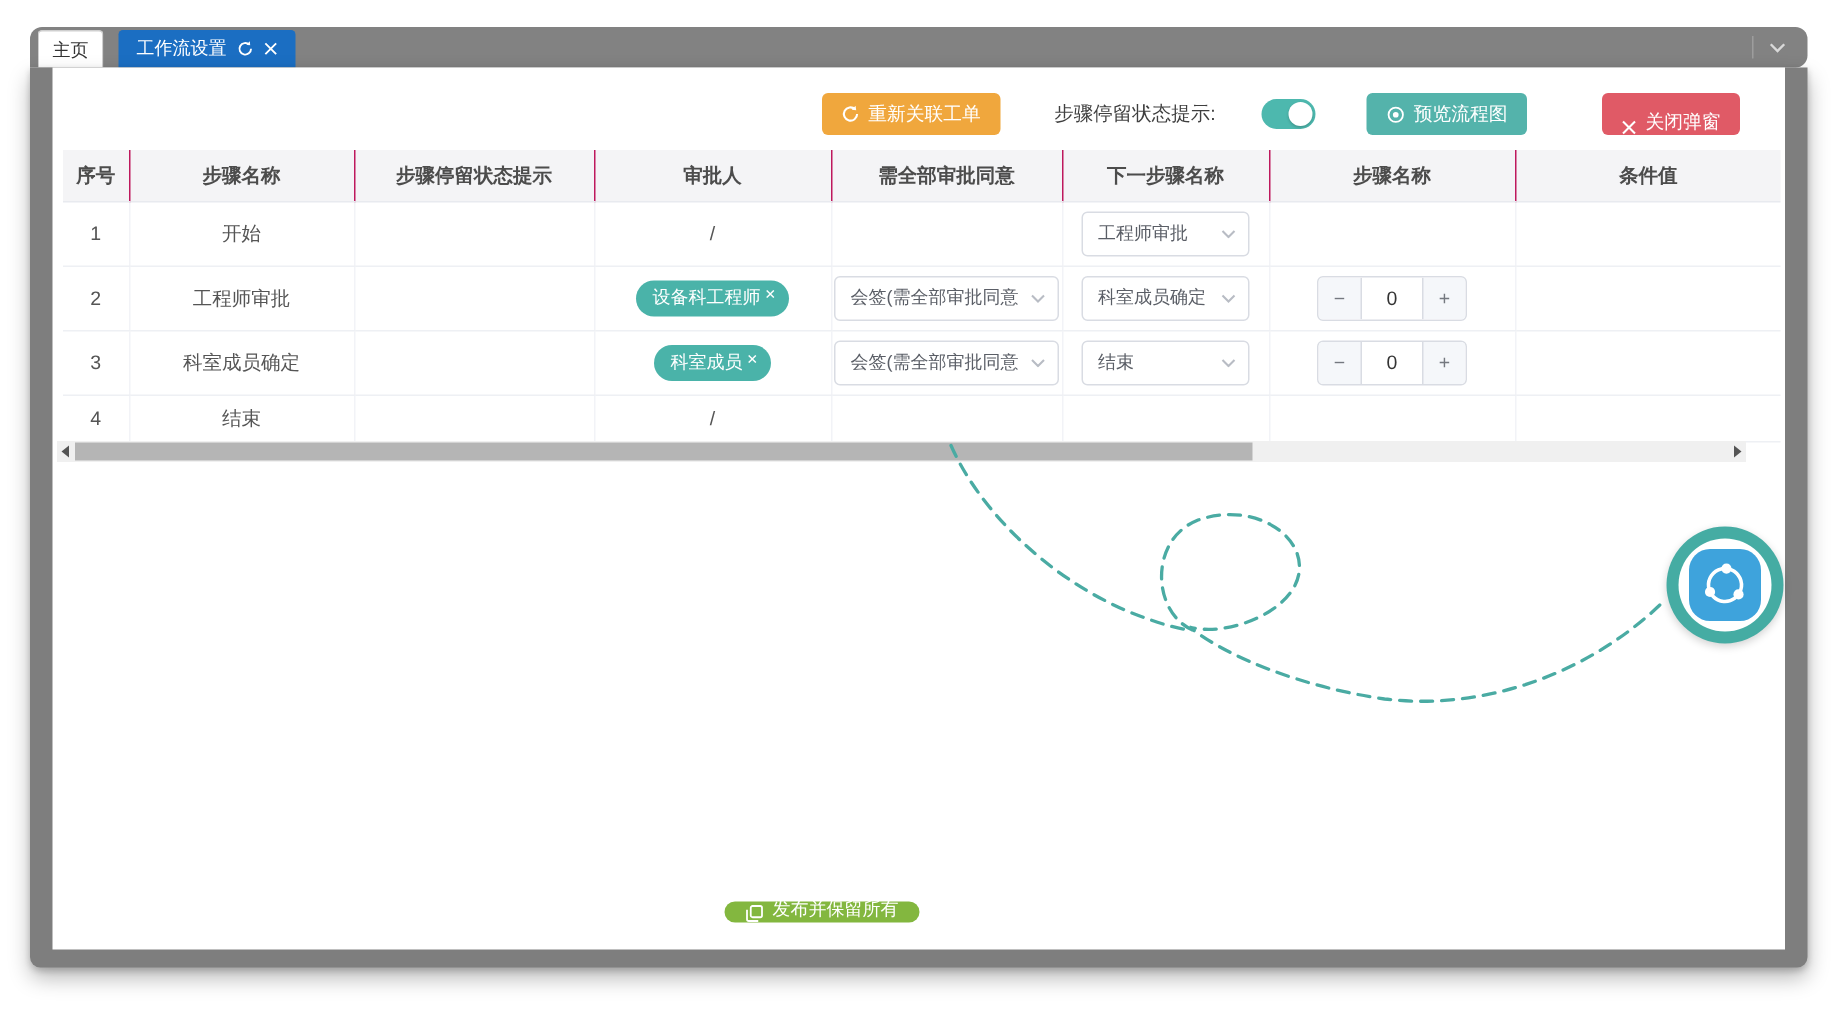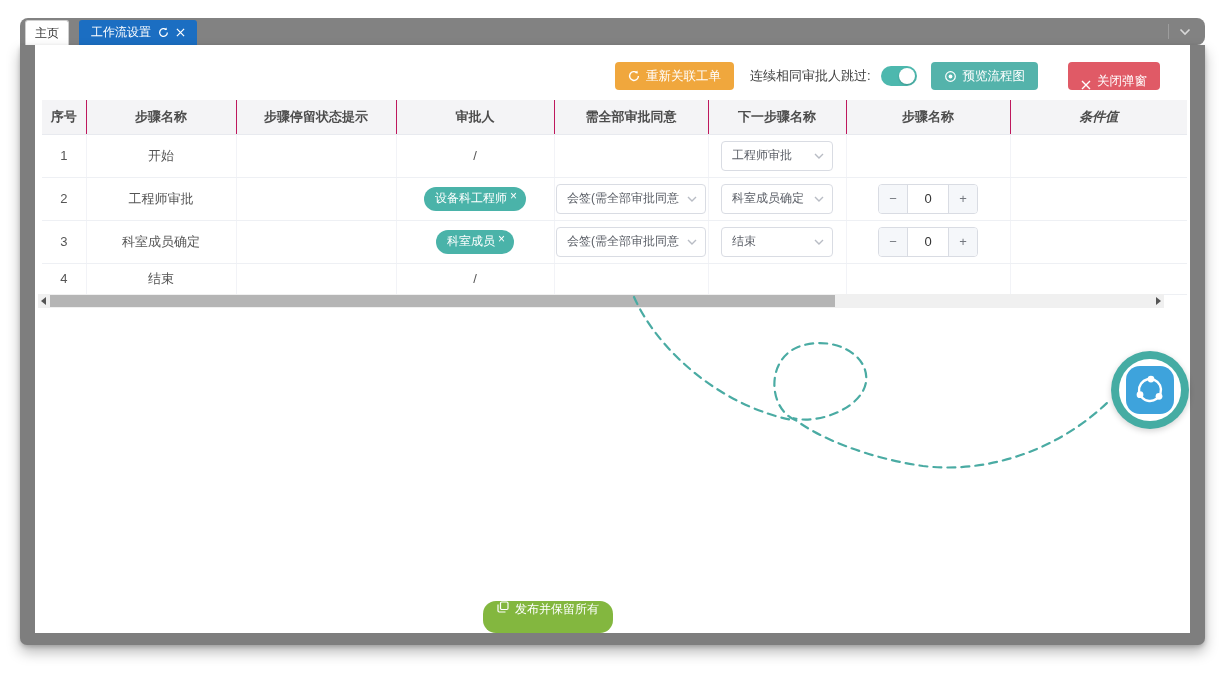--- a/index.html
+++ b/index.html
@@ -14,34 +14,34 @@
   .tab-active { margin-left:10px; background:#1b6ec2; color:#ffffff; gap:7px; padding:0 12px; }
   .tab-active .ticon { display:flex; align-items:center; }
   .tabbar-right { position:absolute; right:14px; top:4px; height:19px; display:flex; align-items:center; gap:10px; }
   .tab-sep { width:1px; height:15px; background:#9d9d9d; }
 
   
   .frame { position:absolute; left:0; top:27px; width:1185px; height:600px; background:#7e7e7e; padding:0 15px 12px 15px; border-radius:0 0 7px 7px; box-shadow:0 7px 14px rgba(0,0,0,.28), 0 2px 4px rgba(0,0,0,.18); }
   .content { position:relative; width:1155px; height:588px; background:#ffffff; overflow:hidden; }
 
   
-  .toolbar { position:absolute; top:17px; right:30px; height:28px; display:flex; align-items:center; }
+  .toolbar { position:absolute; top:17px; right:30px; height:28px; display:flex; align-items:center;gap:20px; }
   .btn { height:28px; display:inline-flex; align-items:center; gap:6px; padding:0 13px; border:none; border-radius:4px; font-size:12.5px; color:#ffffff; font-family:inherit; cursor:pointer; white-space:nowrap; }
   .btn-orange { background:#f0a73d; }
   .btn-teal { background:#54b3ab; }
   .btn-red { background:#e05a66; margin-left:30px;align-items:flex-end; }
   .btn-teal { margin-left:14px; }
   .skip-label { margin-left:16px; font-size:13px; color:#3f3f3f; }
   .toggle { margin-left:10px; width:36px; height:20px; border-radius:10px; background:#4db8ae; position:relative; cursor:pointer; }
   .toggle .knob { position:absolute; right:2px; top:2px; width:16px; height:16px; border-radius:50%; background:#ffffff; box-shadow:0 1px 2px rgba(0,0,0,.2); }
 
   
   .wf-table { position:absolute; left:7px; top:55px; width:1145px; border-collapse:collapse; table-layout:fixed; }
   .wf-table th { background:#f4f4f6; height:34px; font-size:13px; color:#4c4c4c; font-weight:600; border-right:1px solid #be185d; border-bottom:1px solid #e8eaef; }
-  .wf-table th:last-child, .wf-table td:last-child { border-right:none;font-style:italic; }
+  .wf-table th:last-child, .wf-table td:last-child { border-right:none; }
   .wf-table td { height:43px; text-align:center; vertical-align:middle; font-size:13px; color:#555555; border-right:1px solid #f2f3f7; border-bottom:1px solid #eef0f4; }
   .wf-table tr.short td { height:31px; }
   .slash { color:#606266; }
 
   .pill { display:inline-flex; align-items:center; background:#4ab3a9; color:#ffffff; font-size:12px; height:24px; padding:0 9px 0 11px; border-radius:12px; white-space:nowrap; }
   .pill-x { margin-left:3px; font-size:12px; line-height:1; cursor:pointer; position:relative; top:-3px; }
 
   .sel { display:inline-flex; align-items:center; justify-content:space-between; background:#ffffff; border:1px solid #d9dce3; border-radius:4px; height:30px; padding:0 8px 0 10px; font-size:12px; color:#5a5e66; cursor:pointer; }
   .sel-next { width:112px; }
   .sel-multi { width:150px;align-items:center; }
@@ -61,21 +61,21 @@
   .hs-thumb { position:absolute; left:12px; top:1px; width:785px; height:12px; background:#b5b5b5; cursor:pointer; }
 
   
   .curve { position:absolute; left:580px; top:240px; pointer-events:none; }
 
   .share-fab { position:absolute; left:1091px; top:333px; width:78px; height:78px; border-radius:50%; background:#45aca3; display:flex; align-items:center; justify-content:center; cursor:pointer; z-index:5; box-shadow:0 2px 6px rgba(0,0,0,.18); }
   .share-white { width:62px; height:62px; border-radius:50%; background:#ffffff; display:flex; align-items:center; justify-content:center; }
   .share-blue { width:48px; height:48px; border-radius:14px; background:#3ea3dc; display:flex; align-items:center; justify-content:center; }
 
   
-  .btn-green { position:absolute; left:448px; top:556px; height:32px; display:inline-flex; align-items:flex-start; gap:6px; padding:0 14px; background:#83b73f; color:#fff; border:none; border-radius:13px; font-size:12px; font-family:inherit; cursor:pointer; }
+  .btn-green { position:absolute; left:448px; top:556px; height:14px; display:inline-flex; align-items:flex-end; gap:6px; padding:0 14px; background:#83b73f; color:#fff; border:none; border-radius:13px; font-size:12px; font-family:inherit; cursor:pointer; }
 
   svg { display:block; }
 </style>
 </head>
 <body>
 
 <div class="window">
 
   <div class="tabbar">
     <div class="tab tab-home">
@@ -112,21 +112,21 @@
         <button class="btn btn-orange">
           <span>
             <svg width="12" height="12" viewBox="0 0 12 12">
                 <path d="M10.4 6a4.4 4.4 0 1 1-1.4-3.2" fill="none" stroke="#fff" stroke-width="1.4"></path>
                 <path d="M9.4 0.5 9.8 3.5 6.8 3.1z" fill="#fff"></path>
               </svg>
           </span>
           <span>重新关联工单</span>
         </button>
 
-        <span class="skip-label">连续相同审批人跳过:</span>
+        <span class="skip-label">步骤停留状态提示:</span>
         <div class="toggle">
           <div class="knob"></div>
         </div>
 
         <button class="btn btn-teal">
           <span>
             <svg width="13" height="13" viewBox="0 0 13 13">
                 <circle cx="6.5" cy="6.5" r="4.8" fill="none" stroke="#fff" stroke-width="1.2"></circle>
                 <circle cx="6.5" cy="6.5" r="1.9" fill="#fff"></circle>
               </svg>

